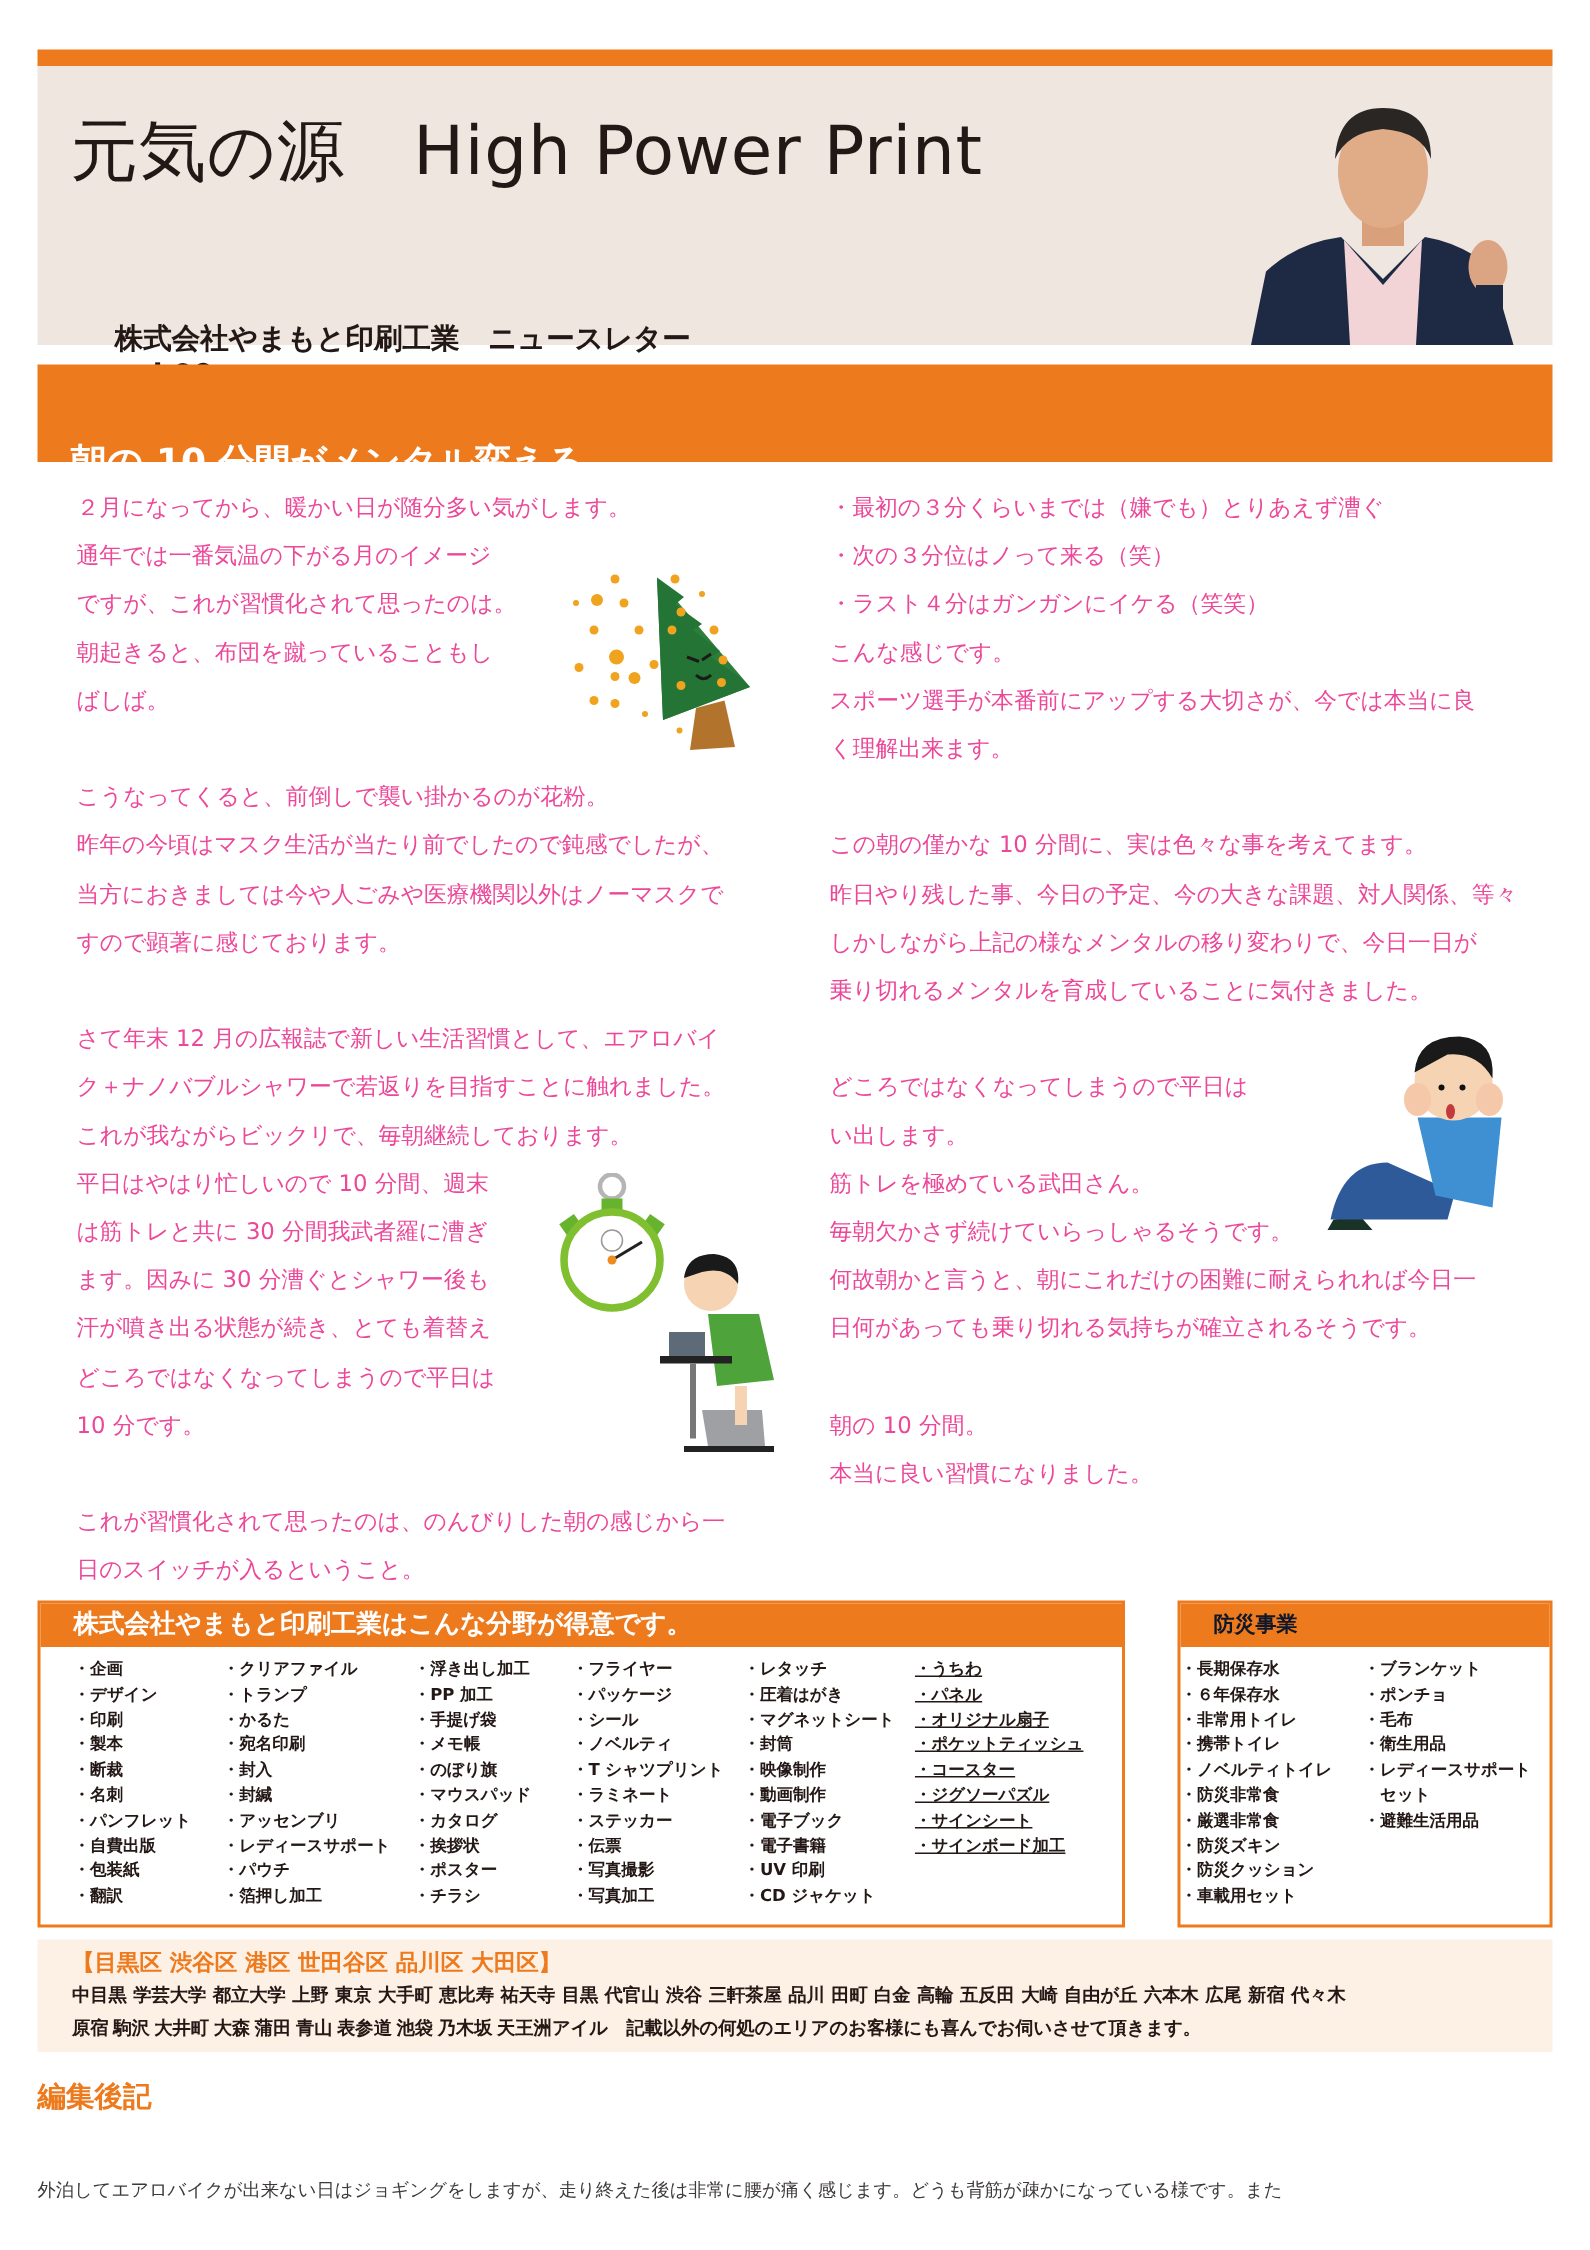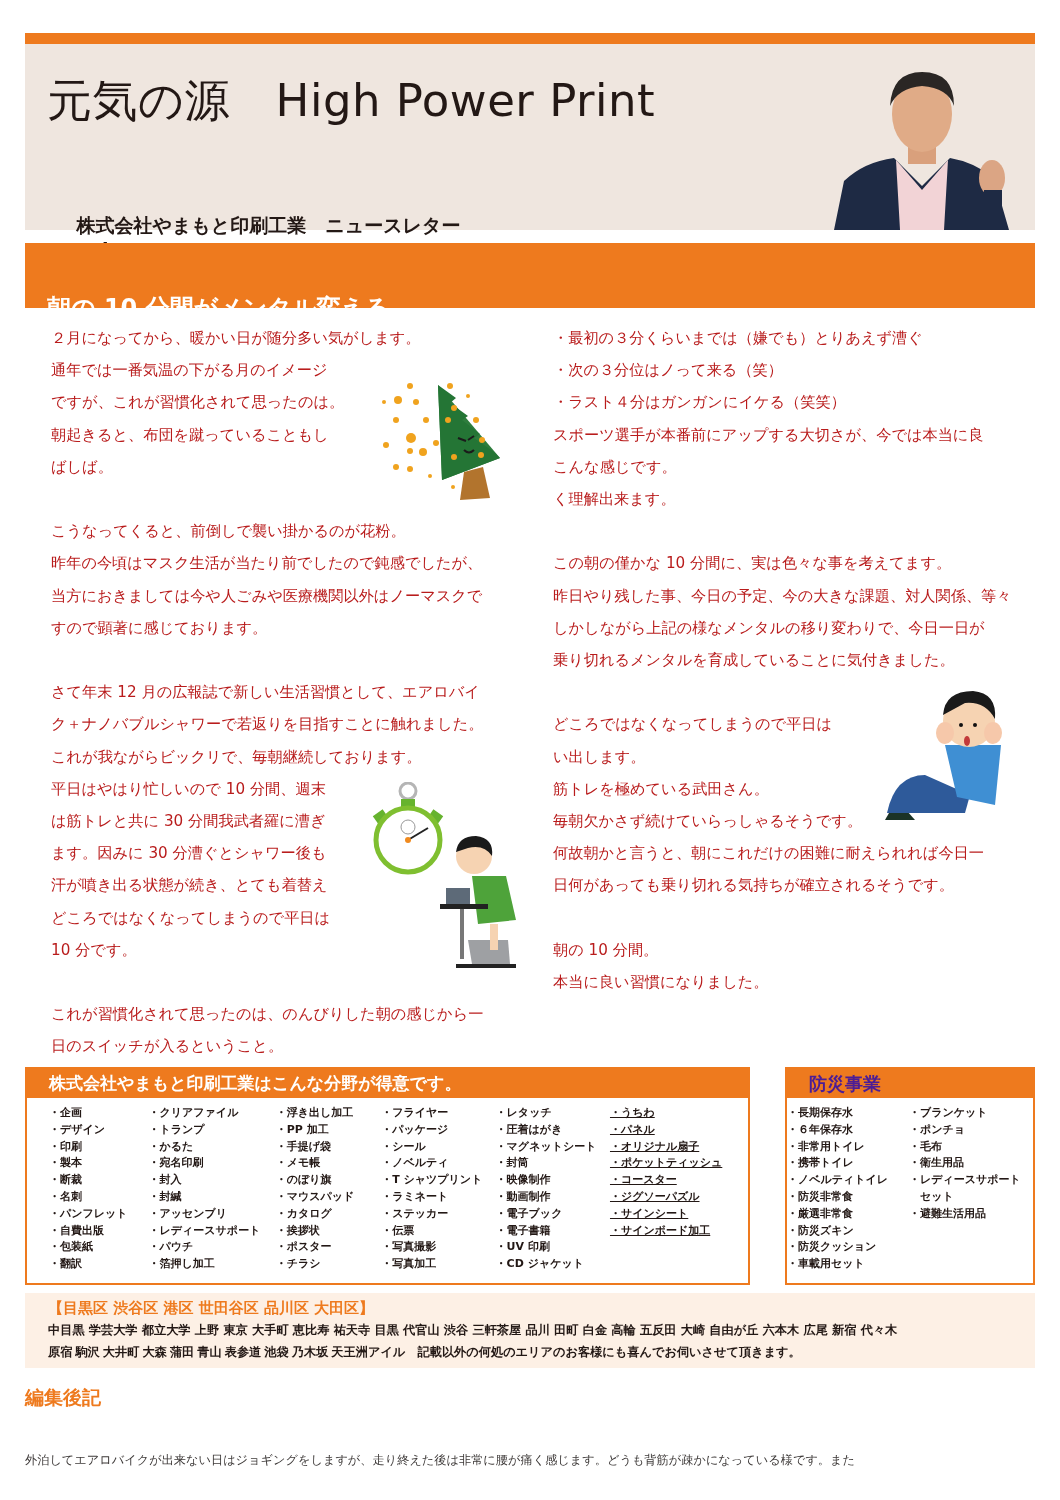--- a/index.html
+++ b/index.html
@@ -9,35 +9,35 @@
   .top-bar { position: absolute; left: 25px; top: 33px; width: 1010px; height: 11px; background: #ee7a1e; }
   .masthead { position: absolute; left: 25px; top: 44px; width: 1010px; height: 186px; background: #efe6df; }
   .masthead-title { position: absolute; left: 22px; top: 27px; font-size: 45px; font-weight: normal; color: #231815; letter-spacing: 0.5px; white-space: pre; }
   .masthead-sub { position: absolute; left: 25px; top: 147px; font-size: 19px; color: #231815; white-space: pre; font-weight: bold; }
   .masthead-sub span { margin-right: 28px; }
   .portrait { position: absolute; right: 13px; top: 22px; width: 198px; height: 164px; overflow: hidden; }
 
   .headline-bar { position: absolute; left: 25px; top: 243px; width: 1010px; height: 65px; background: #ee7a1e; }
   .headline-text { position: absolute; left: 22px; top: 17px; font-size: 24px; color: #ffffff; font-weight: bold; white-space: pre; margin-top: 32px; }
 
-  .col { position: absolute; font-size: 15.2px; line-height: 32.2px; color: #b91c1c; }
+  .col { position: absolute; font-size: 15.2px; line-height: 32.2px; color: #ec4899; }
   .col p { white-space: pre; }
   .col-left { left: 51px; top: 322px; width: 470px; }
   .col-right { left: 553px; top: 322px; width: 470px; }
   .gap { height: 32.2px; }
 
   .illus { position: absolute; }
 
   .svc-box { position: absolute; left: 25px; top: 1067px; width: 725px; height: 218px; border: 2px solid #ee7a1e; background: #fff; }
   .svc-head { height: 29px; background: #ee7a1e; color: #fff; font-weight: bold; font-size: 17px; padding-left: 22px; line-height: 29px; }
   .svc-cols { display: flex; padding: 7px 0 0 22px; }
   .svc-col { font-size: 11px; line-height: 16.8px; color: #231815; font-weight: bold; white-space: pre; }
 
   .dis-box { position: absolute; left: 785px; top: 1067px; width: 250px; height: 218px; border: 2px solid #ee7a1e; background: #fff; }
-  .dis-head { height: 29px; background: #ee7a1e; color: #4c1d95; font-weight: bold; font-size: 18px; padding-left: 22px; line-height: 29px; }
+  .dis-head { height: 29px; background: #ee7a1e; color: #0f172a; font-weight: bold; font-size: 14px; padding-left: 22px; line-height: 29px; }
   .dis-cols { display: flex; padding: 7px 0 0 0; }
 
   .area-box { position: absolute; left: 25px; top: 1293px; width: 1010px; height: 75px; background: #fdf0e5; }
   .area-title { position: absolute; left: 23px; top: 6px; font-size: 15px; font-weight: bold; color: #ee7a1e; white-space: pre; }
   .area-line { position: absolute; left: 23px; font-size: 12.2px; font-weight: bold; color: #231815; white-space: pre; }
 
   .postscript-title { position: absolute; left: 25px; top: 1385px; font-size: 19px; font-weight: bold; color: #ee7a1e; }
   .postscript-text { position: absolute; left: 25px; top: 1413px; font-size: 12.2px; line-height: 19px; color: #3e3a39; white-space: pre; }
 </style>
 </head>
@@ -92,22 +92,22 @@
     <p>どころではなくなってしまうので平日は</p>
     <p>10 分です。</p>
     <p class="gap"></p>
     <p>これが習慣化されて思ったのは、のんびりした朝の感じから一</p>
     <p>日のスイッチが入るということ。</p>
   </article>
 <article class="col col-right" id="rightCol">
     <p>・最初の３分くらいまでは（嫌でも）とりあえず漕ぐ</p>
     <p>・次の３分位はノって来る（笑）</p>
     <p>・ラスト４分はガンガンにイケる（笑笑）</p>
+    <p>こんな感じです。</p>
     <p>スポーツ選手が本番前にアップする大切さが、今では本当に良</p>
-    <p>こんな感じです。</p>
     <p>く理解出来ます。</p>
     <p class="gap"></p>
     <p>この朝の僅かな 10 分間に、実は色々な事を考えてます。</p>
     <p>昨日やり残した事、今日の予定、今の大きな課題、対人関係、等々</p>
     <p>しかしながら上記の様なメンタルの移り変わりで、今日一日が</p>
     <p>乗り切れるメンタルを育成していることに気付きました。</p>
     <p class="gap"></p>
     <p>どころではなくなってしまうので平日は</p>
     <p>い出します。</p>
     <p>筋トレを極めている武田さん。</p>

